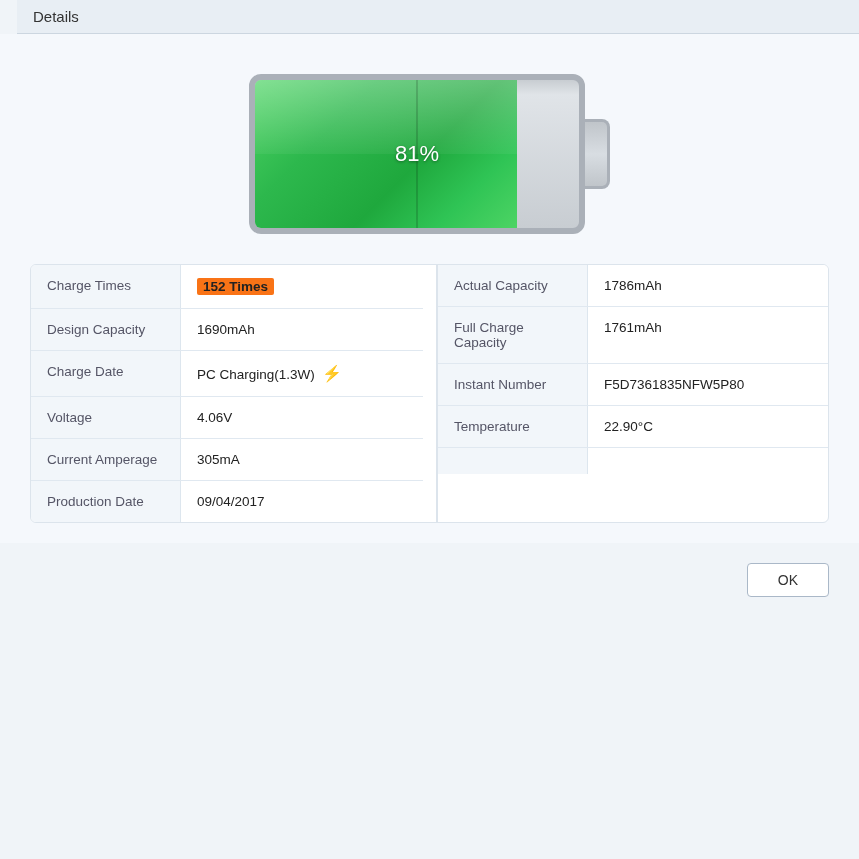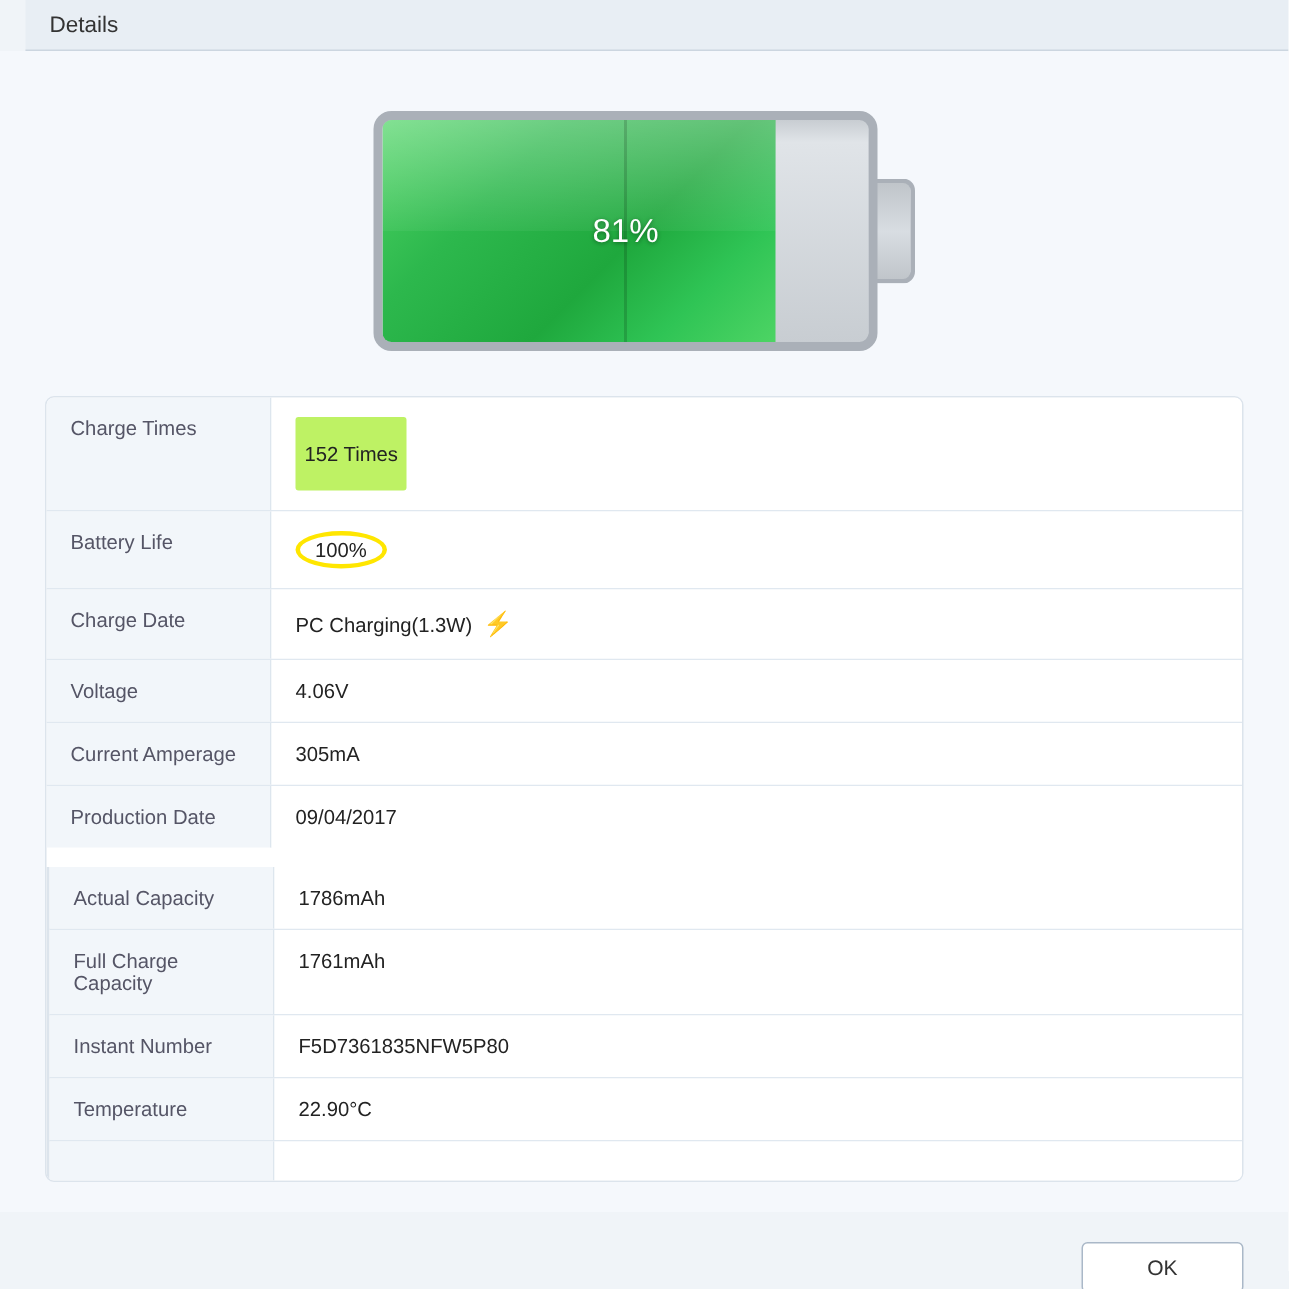--- a/index.html
+++ b/index.html
@@ -97,23 +97,24 @@
       height: 70px;
       background: linear-gradient(to bottom, #c0c5ca, #d8dde2, #c0c5ca);
       border-radius: 0 8px 8px 0;
       border: 3px solid #aab0b8;
       border-left: none;
       margin-left: -3px;
     }
 
     .highlight-bar {
       display: inline-block;
-      background: #bef264;
-      padding: 17px 6px;
+      background: #f97316;
+      padding: 1px 6px;
       border-radius: 2px;
+      font-weight: bold;
     }
 
     .highlight-circle {
       display: inline-block;
       border: 3px solid #ffe600;
       border-radius: 50%;
       padding: 2px 10px;
     }
 
     .charging-icon {
@@ -169,21 +170,21 @@
       border-bottom: none;
     }
 
     .footer {
       display: flex;
       justify-content: flex-end;
       padding: 20px 30px;
     }
 
     .ok-button {
-      padding: 8px 43px;
+      padding: 8px 30px;
       background: #fff;
       border: 1px solid #aab8c8;
       border-radius: 4px;
       font-size: 14px;
       color: #333;
       cursor: pointer;
       margin-left: 36px;
     }
   </style>
 </head>
@@ -200,38 +201,36 @@
       <div class="battery-body">
         <div class="battery-fill"></div>
         <div class="battery-divider"></div>
         <span class="battery-percent">81%</span>
       </div>
       <div class="battery-terminal"></div>
     </div>
   </div>
 
   <div class="table-wrapper">
-    <div style="display:grid; grid-template-columns: 1fr; gap: 13px;">
+    <div style="display:grid; grid-template-columns: 1fr 1fr; gap: 13px;">
 
       <div class="left-panel">
 
         <div class="single-row">
           <div class="data-label">Charge Times</div>
           <div class="data-value">
             <span class="highlight-bar">152 Times</span>
           </div>
         </div>
 
-
-        <div class="single-row">
-          <div class="data-label">Battery Life</div>
-          <div class="data-value">
-            <span class="highlight-circle">100%</span>
-          </div>
-        </div>
+        <div class="single-row">
+          <div class="data-label">Design Capacity</div>
+          <div class="data-value">1690mAh</div>
+        </div>
+
 
         <div class="single-row">
           <div class="data-label">Charge Date</div>
           <div class="data-value">
             PC Charging(1.3W) <span class="charging-icon">⚡</span>
           </div>
         </div>
 
         <div class="single-row">
           <div class="data-label">Voltage</div>

